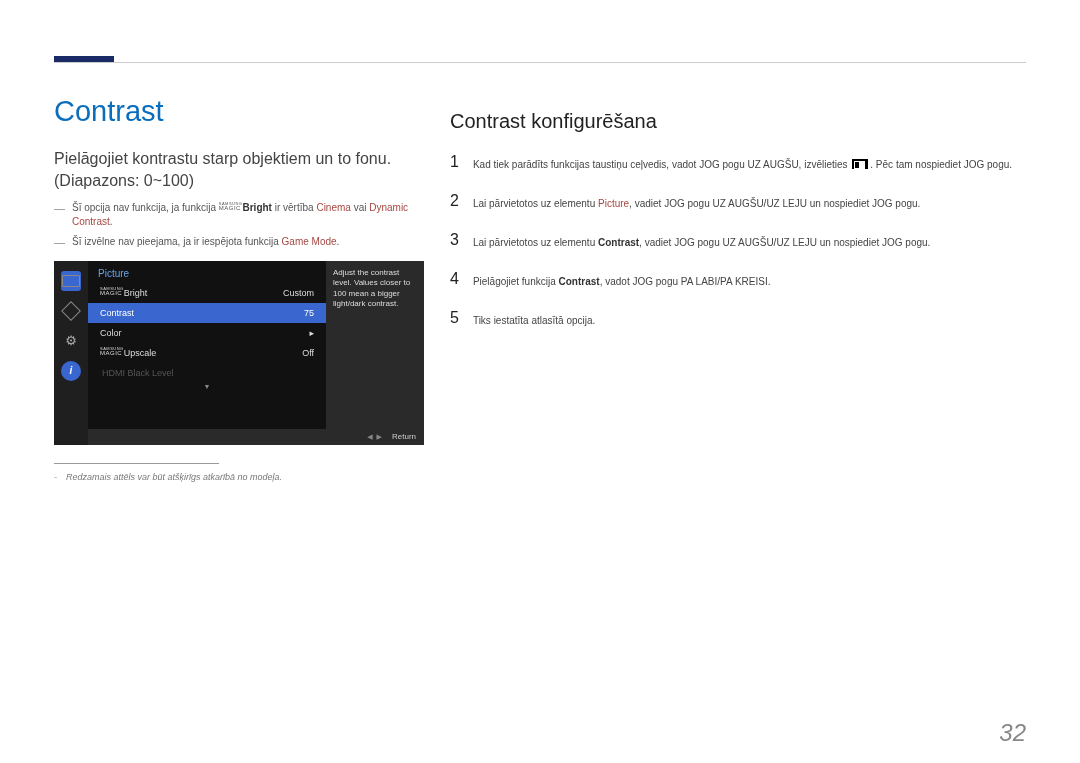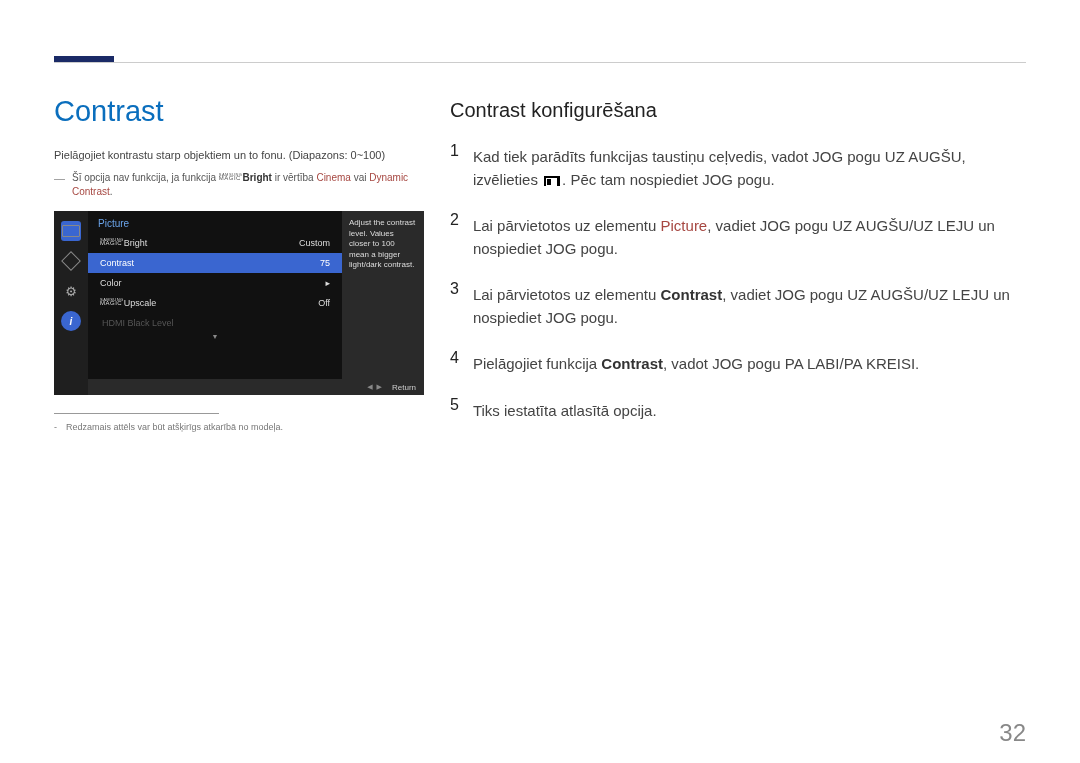--- a/index.html
+++ b/index.html
@@ -28,38 +28,38 @@
     background: #ccc;
   }
   .left-col {
     position: absolute;
     top: 95px;
     left: 54px;
     width: 370px;
   }
   .right-col {
     position: absolute;
-    top: 99px;
+    top: 110px;
     left: 450px;
     width: 575px;
   }
   .main-title {
     color: #0a6ebd;
     font-size: 29px;
     font-weight: 500;
     margin-bottom: 20px;
   }
   .sub-title {
     color: #222;
     font-size: 20px;
     font-weight: 500;
     margin-bottom: 14px;
   }
   .body-text {
-    font-size: 11px;
+    font-size: 16px;
     color: #444;
     line-height: 1.4;
     margin-bottom: 8px;
   }
   .note {
     font-size: 10px;
     color: #555;
     line-height: 1.4;
     padding-left: 18px;
     position: relative;
@@ -135,21 +135,21 @@
     justify-content: space-between;
     align-items: center;
     padding: 4px 12px;
     font-size: 9px;
     color: #ddd;
     height: 20px;
   }
   .osd-row.selected { background: #3a66d0; color: #fff; }
   .osd-row.disabled { color: #555; padding-left: 14px; }
   .osd-help {
-    width: 82px;
+    width: 98px;
     background: #2a2a2a;
     padding: 7px;
     font-size: 8px;
     line-height: 1.3;
     color: #ddd;
   }
   .osd-footer {
     position: absolute;
     bottom: 0;
     left: 34px;
@@ -173,40 +173,41 @@
     display: table-cell;
     font-size: 16px;
     color: #222;
     font-weight: 400;
     padding: 6px 14px 14px 0;
     vertical-align: top;
     width: 20px;
   }
   .step-text {
     display: table-cell;
-    font-size: 15px;
+    font-size: 10px;
     color: #444;
     line-height: 1.5;
     padding: 10px 0 14px 0;
     vertical-align: top;
   }
   .btn-icon {
     display: inline-block;
     width: 16px; height: 10px;
     background: #000;
     vertical-align: -1px;
     margin: 0 2px;
     position: relative;
   }
   .btn-icon::after{
     content:"";position:absolute;left:2px;top:2px;width:4px;height:6px;border:1px solid #fff;box-shadow:5px 0 0 -0px #fff;
   }
   
   .footnote-wrap {
     margin-top: 18px;
+    font-style: italic;
   }
   .footnote-sep {
     width: 165px;
     height: 1px;
     background: #999;
     margin-bottom: 8px;
   }
   .footnote {
     font-size: 9px;
     color: #777;
@@ -218,34 +219,38 @@
     position: absolute;
     left: 0;
   }
   .page-num {
     position: absolute;
     bottom: 16px;
     right: 54px;
     font-size: 24px;
     color: #888;
     font-weight: 300;
+    font-style: italic;
   }
 </style>
 </head>
 <body>
 
 <div class="header-bar"></div>
 <div class="header-line"></div>
 
 <div class="left-col">
   <h1 class="main-title">Contrast</h1>
   <p class="body-text">Pielāgojiet kontrastu starp objektiem un to fonu. (Diapazons: 0~100)</p>
 
   <p class="note">
     <span>Šī opcija nav funkcija, ja funkcija </span><span class="tiny-magic"><span class="top">SAMSUNG</span><span>MAGIC</span></span><span class="accent-bold">Bright</span><span> ir vērtība </span><span class="accent">Cinema</span><span> vai </span><span class="accent">Dynamic Contrast</span><span>.</span>
+  </p>
+  <p class="note">
+    <span>Šī izvēlne nav pieejama, ja ir iespējota funkcija </span><span class="accent">Game Mode</span><span>.</span>
   </p>
 
   <div class="osd">
     <div class="osd-side">
       <div class="osd-icon active">
           <div class="osd-monitor"></div>
         </div>
       <div class="osd-icon">
           <div class="osd-diamond"></div>
         </div>

